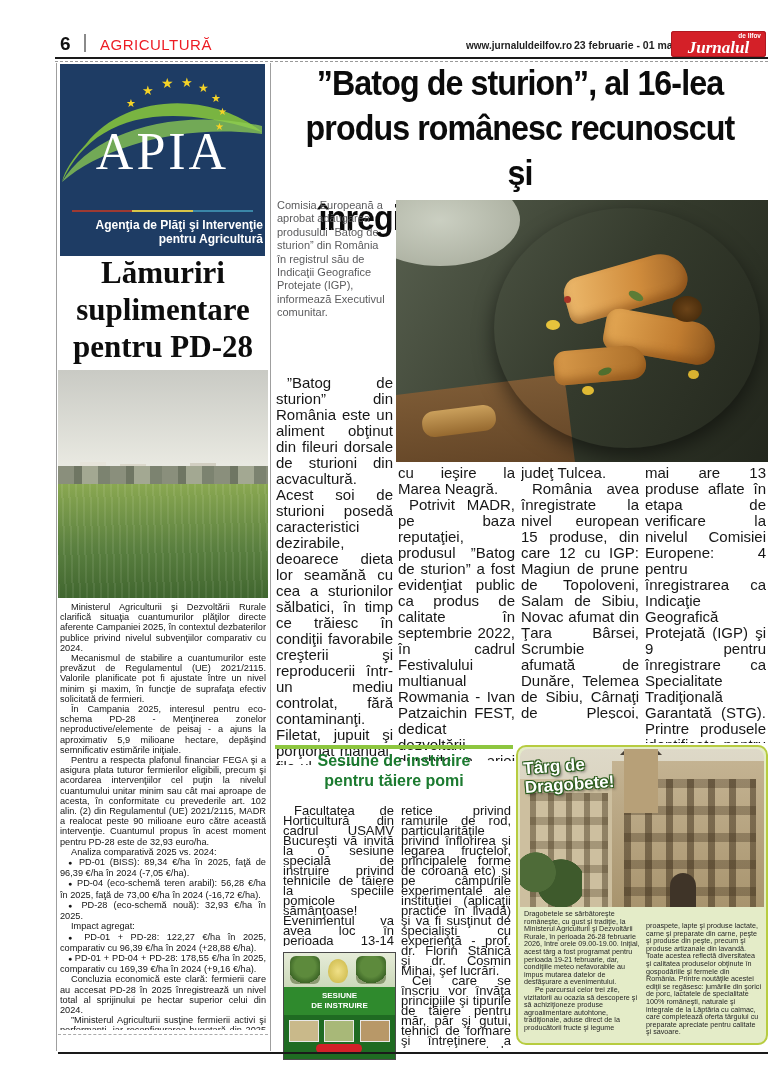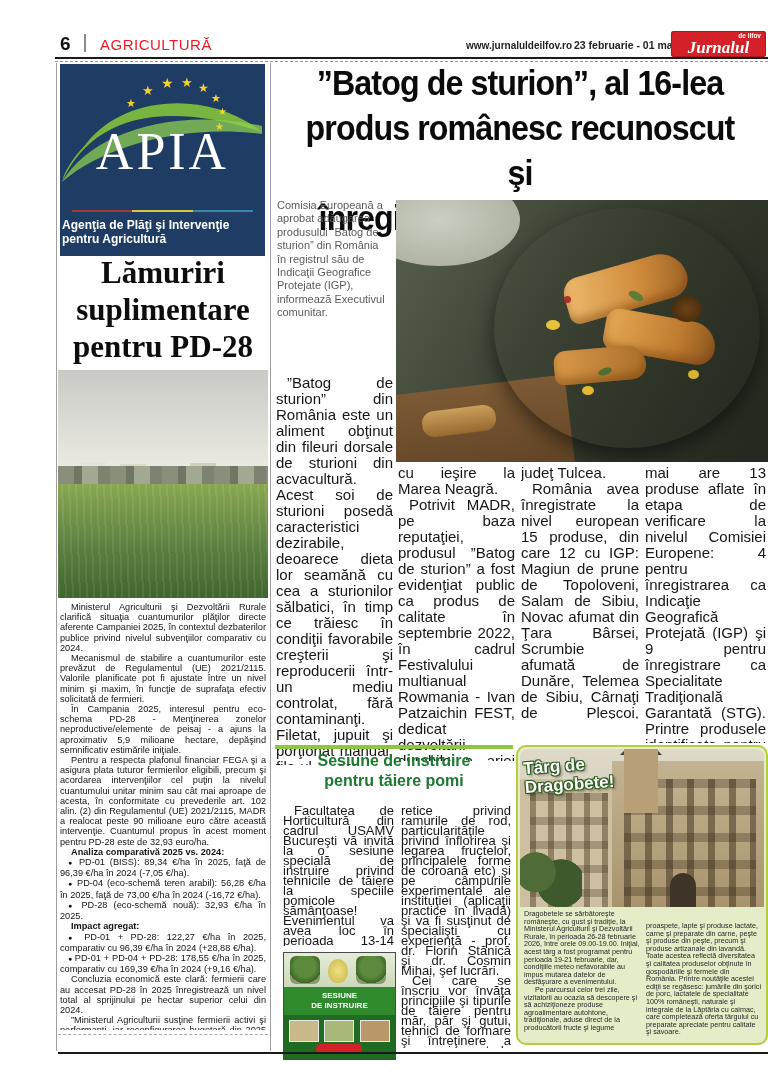--- a/index.html
+++ b/index.html
@@ -25,21 +25,21 @@
 
   
   .apia{left:60px;top:64px;width:205px;height:192px;background:#1e3c64;overflow:hidden}
   .apia svg{position:absolute;left:0;top:0}
   .star{position:absolute;color:#f5d327;line-height:1}
   .apia-word{position:absolute;left:0;right:0;top:58px;text-align:center;color:#fff;
              font-family:"Liberation Serif",serif;font-size:52px;line-height:60px;letter-spacing:3px}
   .tric{position:absolute;left:12px;right:12px;top:146px;height:2px;display:flex}
   .tric span{flex:1}
   .t1{background:#9e3a32}.t2{background:#d8c548}.t3{background:#3a86a8}
-  .apia-tag{position:absolute;left:2px;right:2px;top:154px;text-align:left;color:#fff;
+  .apia-tag{position:absolute;left:2px;right:2px;top:154px;text-align:right;color:#fff;
             font-weight:bold;font-size:12px;line-height:14px;white-space:pre-line}
 
   
   .lheadline{left:58px;top:254px;width:210px;text-align:center;font-family:"Liberation Serif",serif;
              font-weight:bold;font-size:31px;line-height:37px;color:#0d0d0d;white-space:pre-line}
   .field-photo{left:58px;top:370px;width:210px;height:228px;overflow:hidden;background:#e9e9e1}
   .fp-sky{position:absolute;left:0;right:0;top:0;height:104px;background:linear-gradient(#c9cac4,#ecece4)}
   .fp-strip{position:absolute;left:0;right:0;top:96px;height:18px;
             background:repeating-linear-gradient(90deg,#8a8f7c 0 16px,#6f7663 16px 24px,#a3a892 24px 40px,#7c8370 40px 52px)}
   .fp-bldg1{position:absolute;left:22px;top:92px;width:26px;height:12px;background:#e6e4da;box-shadow:40px 2px 0 #dcd9cc,110px 1px 0 #d2cfc2}
@@ -85,21 +85,21 @@
   .leaf2{left:202px;top:168px;width:14px;height:7px;border-radius:50%;background:#4f6e2e;transform:rotate(-20deg)}
   .berry{left:168px;top:96px;width:7px;height:7px;background:#a83326}
 
   .col{position:absolute;font-size:15px;line-height:16px;text-align:justify;color:#161616;overflow:hidden}
   .col1{left:276px;top:375px;width:117px;height:390px}
   .col2{left:398px;top:465px;width:117px;height:296px}
   .col3{left:521px;top:465px;width:118px;height:254px}
   .col4{left:645px;top:465px;width:121px;height:278px}
   .blk{margin:0}
   .blk-p{text-indent:11px}
-  .blk-h{font-weight:bold;text-indent:11px}
+  .blk-h{font-weight:normal;text-indent:11px}
   .blk-li{text-indent:8px}
   .blk-li::before{content:"\25CF\00a0";font-size:7px}
   .blk-cont{text-indent:0}
 
   
   .tr-rule{left:275px;top:745px;width:238px;height:4px;background:#8dc63f}
   .tr-title{left:275px;top:751px;width:238px;text-align:center;font-weight:bold;color:#1b7a2f;
             font-size:16px;line-height:20px;white-space:pre-line}
   .trcol{position:absolute;font-size:13px;line-height:10px;text-align:justify;color:#161616;overflow:hidden}
   .trcol1{left:283px;top:806px;width:111px;height:140px}

